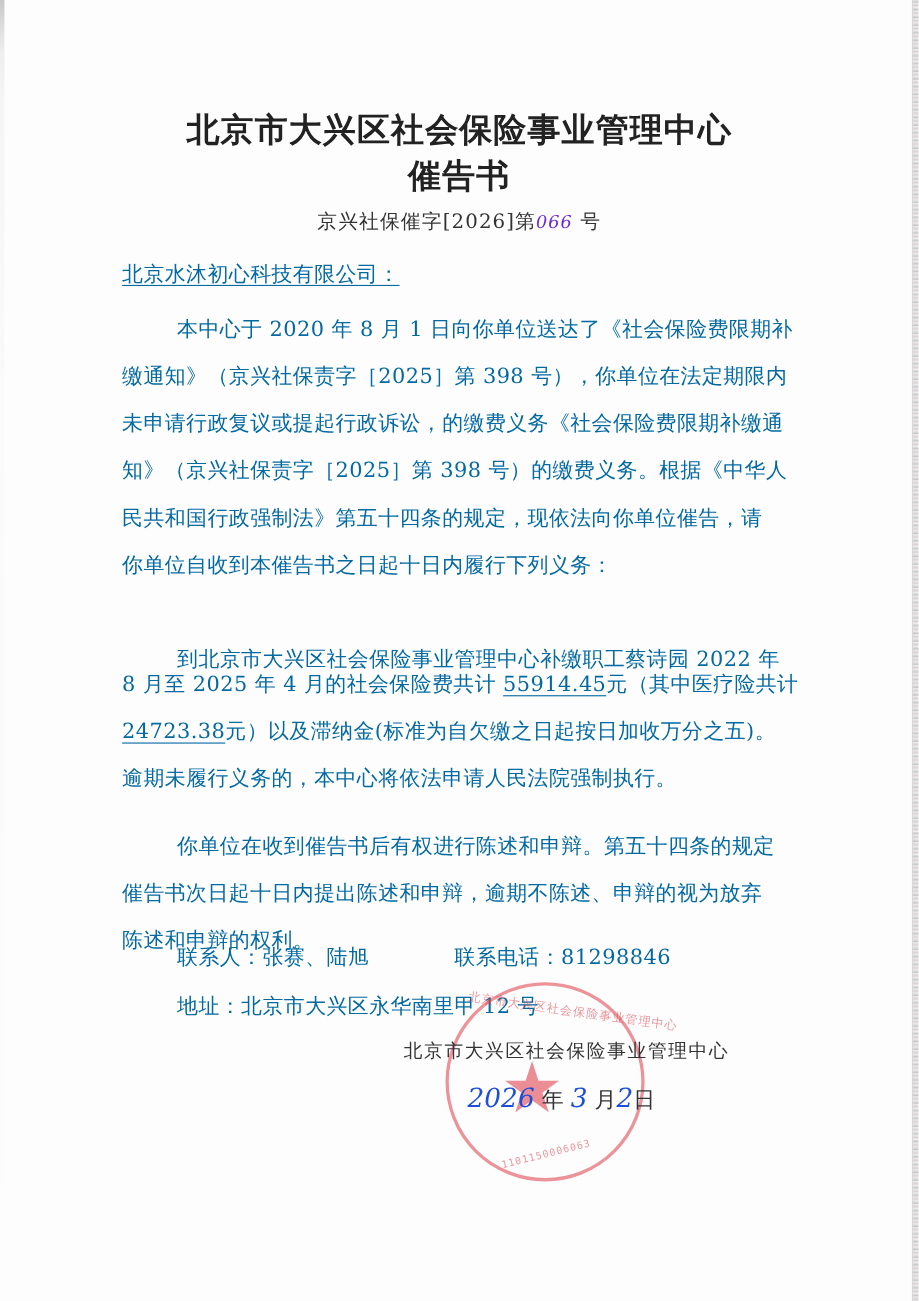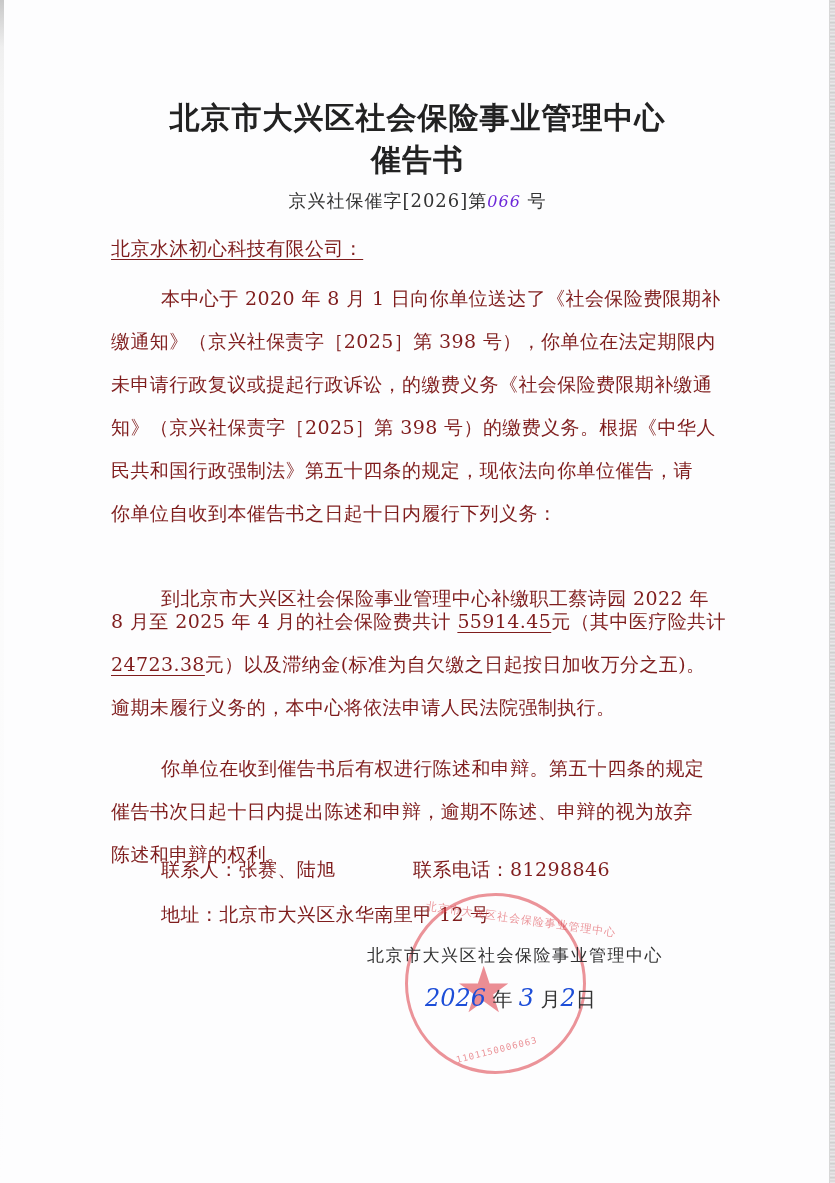--- a/index.html
+++ b/index.html
@@ -27,21 +27,21 @@
   }
   .t1 { top: 98px; }
   .t2 { top: 140px; }
   .docno {
     position: absolute; top: 189px; left: 0; width: 835px; text-align: center;
     font-size: 18px; color: #333; letter-spacing: 1px;
   }
   .docno .hand { font-family: "DejaVu Serif", serif; font-style: italic; font-size: 16px; color: #6d28d9; }
   .line {
     position: absolute; left: 111px; width: 620px;
-    font-size: 19px; color: #7f1d1d; white-space: nowrap;
+    font-size: 19px; color: #0369a1; white-space: nowrap;
     letter-spacing: 0.4px;
   }
   .indent { left: 161px; width: 570px; }
   .u { text-decoration: underline; text-underline-offset: 4px; }
   .addressee { top: 236px; }
   .stamp {
     position: absolute; left: 405px; top: 893px; width: 175px; height: 175px;
     border-radius: 50%; border: 3px solid rgba(220,60,70,0.55);
   }
   .stamp-star {

